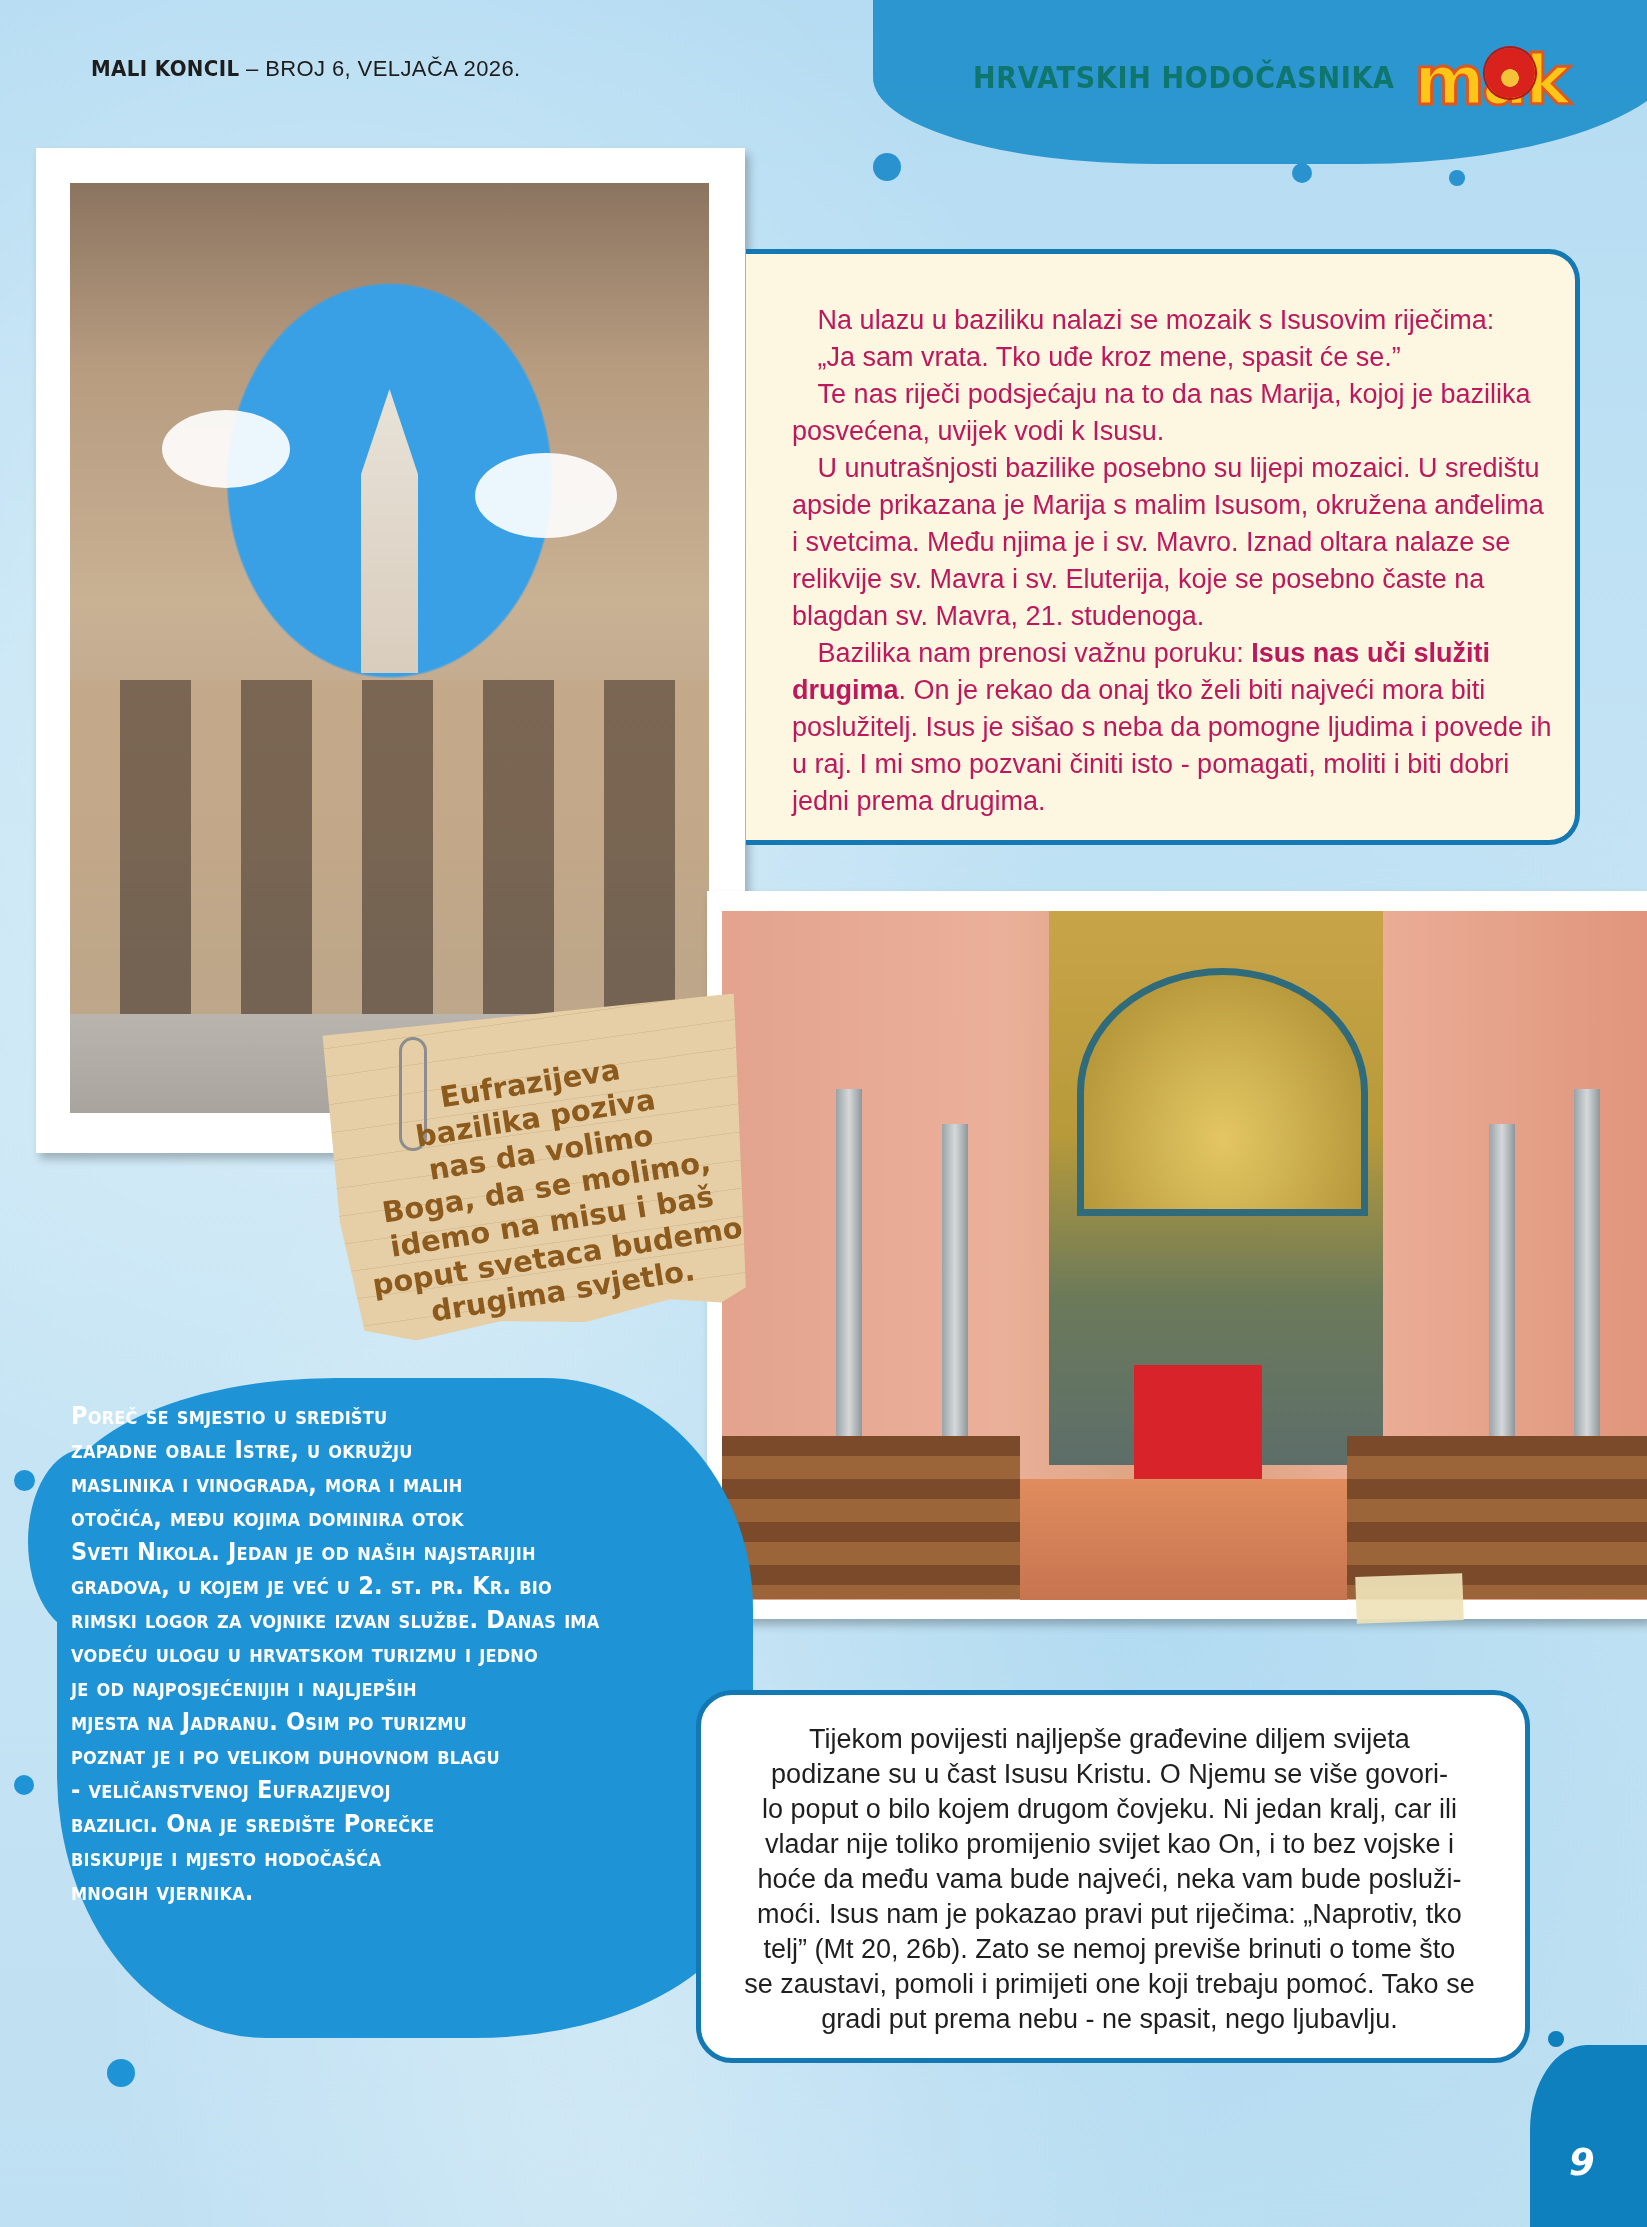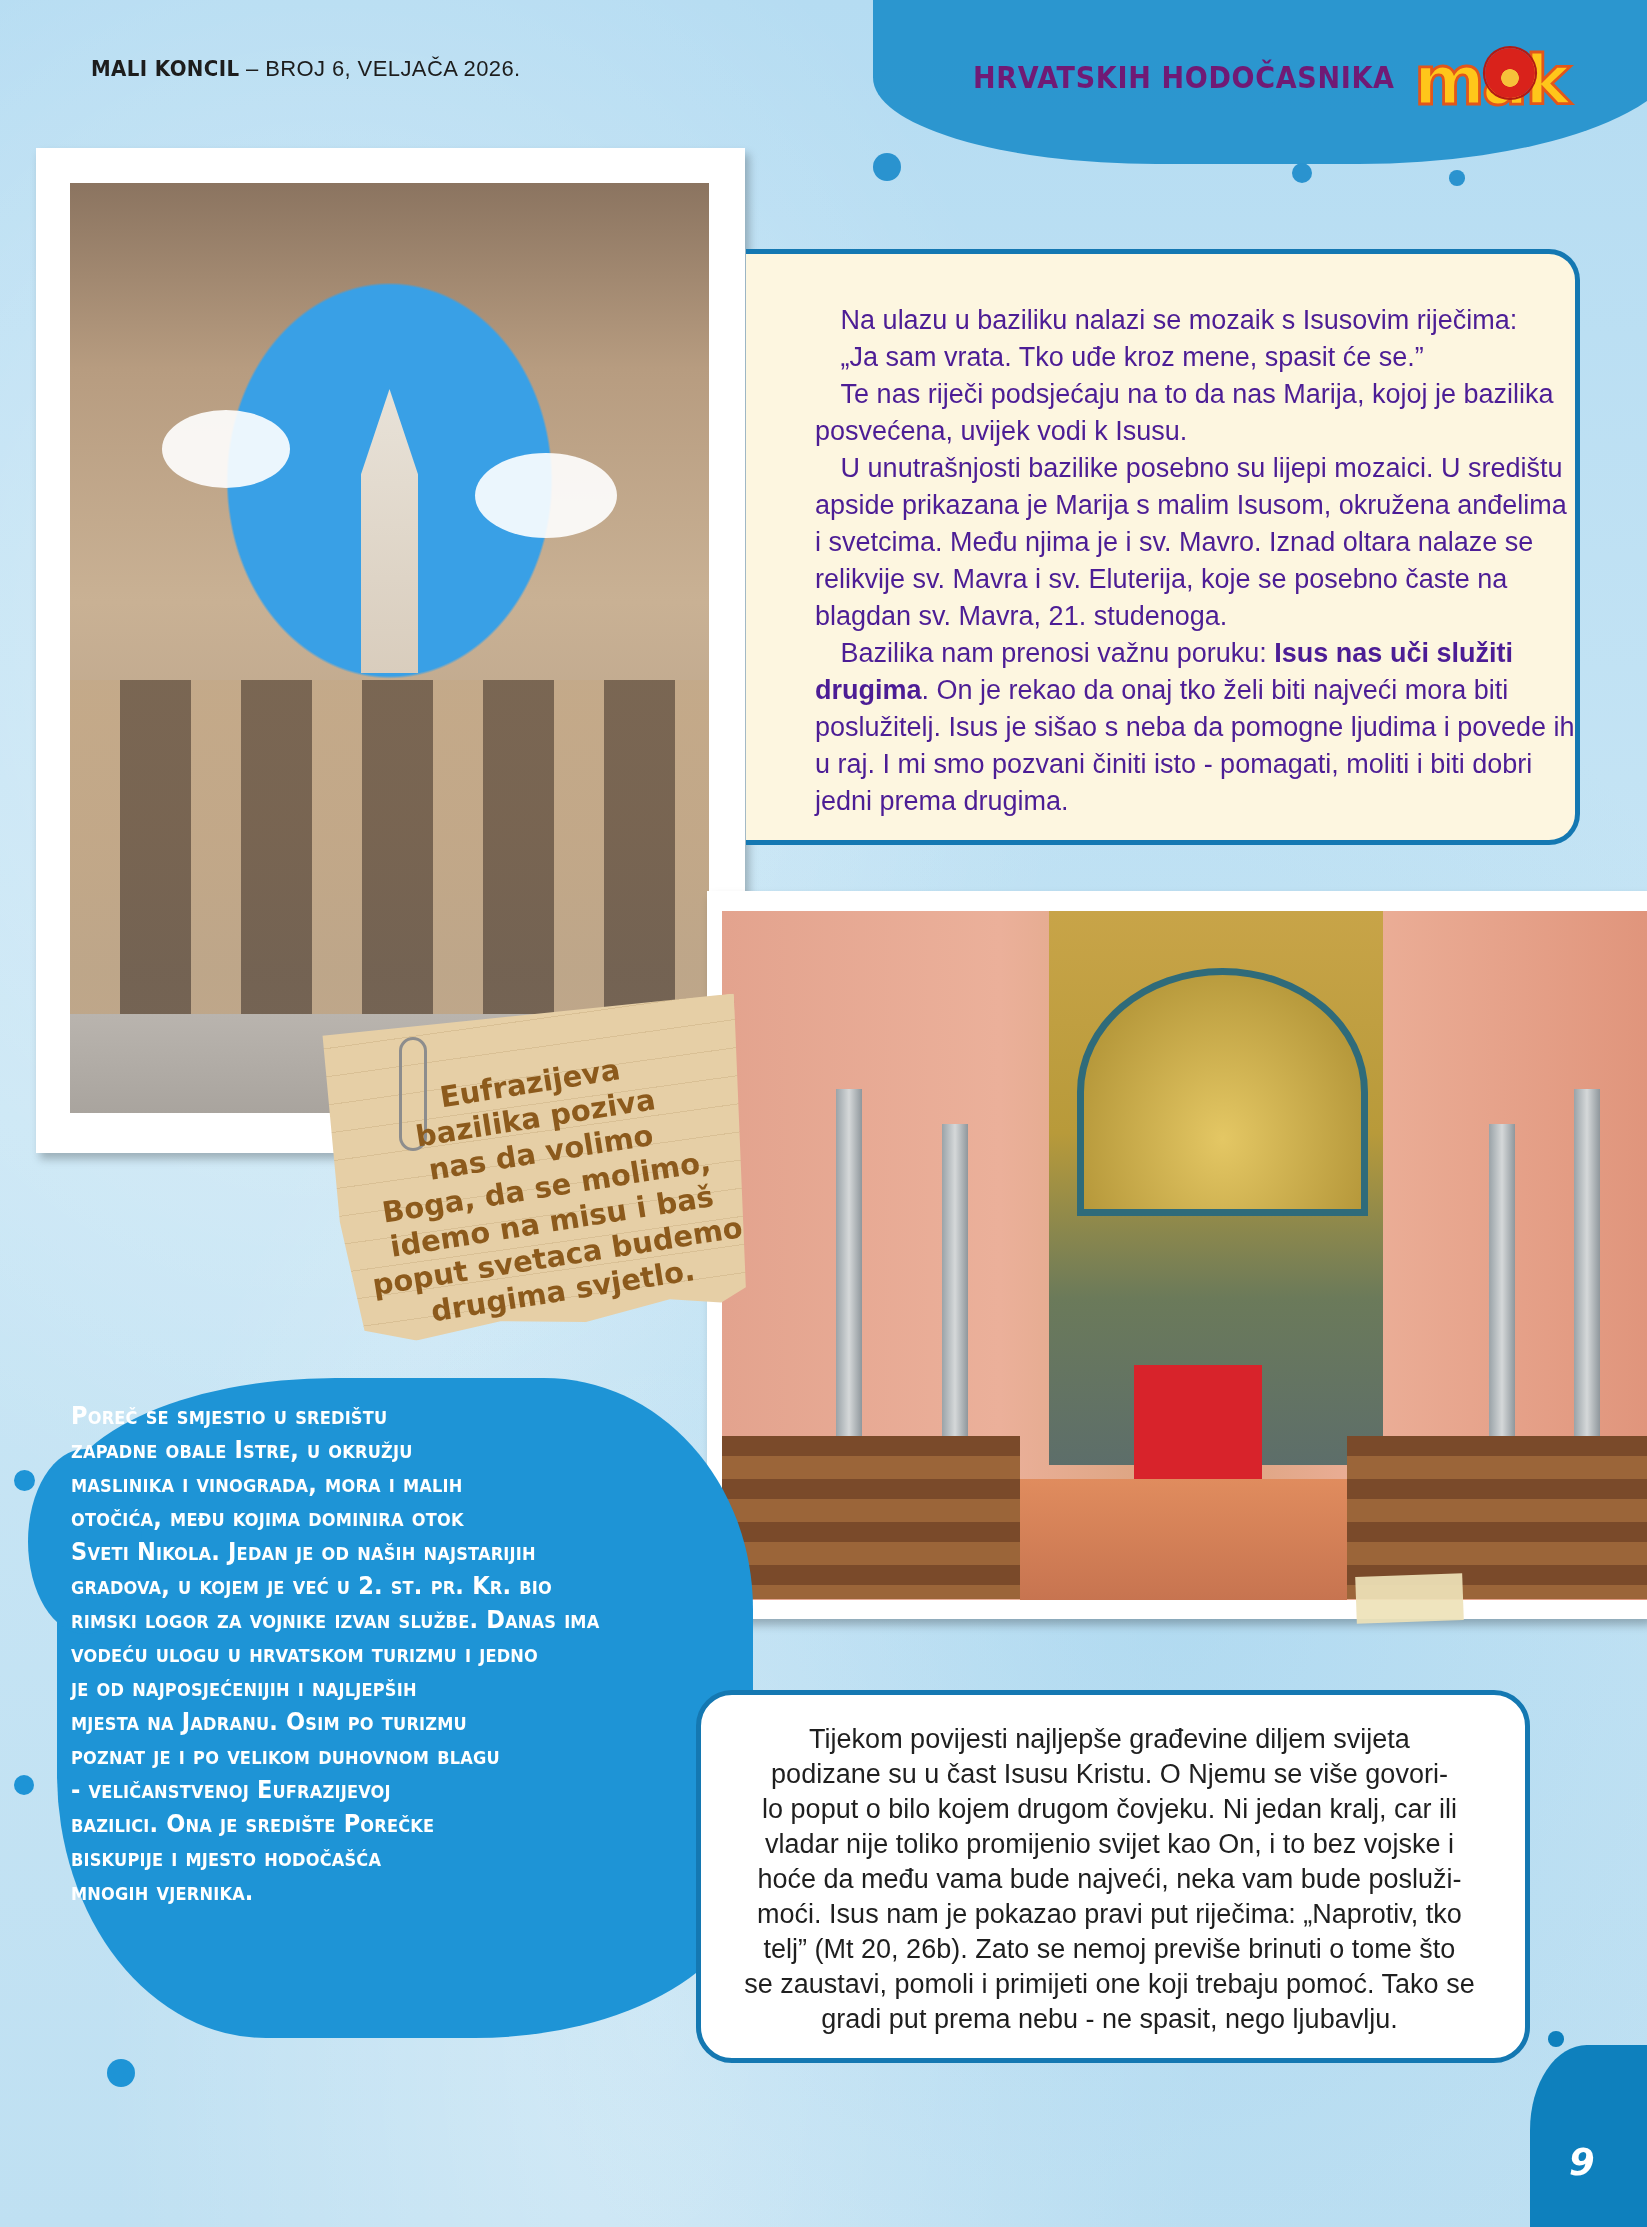--- a/index.html
+++ b/index.html
@@ -22,21 +22,21 @@
     border-radius: 0 0 40% 35% / 0 0 60% 45%;
     opacity: 0.92;
   }
   .splash-drop { background: #2a93cf; border-radius: 50%; }
   .issue-line {
     left: 91px; top: 56px; font-size: 22px; color: #1d1d1d; letter-spacing: 0.4px;
     font-family: "Liberation Sans Narrow", "Liberation Sans", sans-serif;
   }
   .issue-line b { font-family: "DejaVu Sans Condensed", "DejaVu Sans", sans-serif; font-weight: 900; }
   .section-title {
-    left: 973px; top: 60px; font-size: 30px; color: #701a75; font-weight: 700;
+    left: 973px; top: 60px; font-size: 30px; color: #0f766e; font-weight: 700;
     font-family: "DejaVu Sans Condensed", "DejaVu Sans", sans-serif; letter-spacing: 0.7px;
   }
   .logo {
     left: 1414px; top: 45px; width: 199px; height: 71px;
     font-family: "DejaVu Sans", sans-serif; font-weight: 900; font-size: 68px; line-height: 71px;
     color: #ffc61a; -webkit-text-stroke: 2.8px #e2561b; letter-spacing: -2.8px;
   }
   .logo-flower {
     left: 1485px; top: 48px; width: 50px; height: 50px; border-radius: 50%;
     background: radial-gradient(circle at 50% 60%, #f6c23a 0 8.5px, #d9221b 9.2px);
@@ -74,23 +74,22 @@
   .photo2 .col { width: 25.6px; background: linear-gradient(90deg, #9aa3a8, #d5d8d9, #8f979c); }
   .tape { left: 1356px; top: 1575px; width: 107px; height: 47px; background: rgba(238,226,184,0.92); transform: rotate(-2deg); }
 
   
   .info-box {
     left: 746px; top: 249px; width: 834px; height: 596px;
     background: #fdf6e0; border: 5.7px solid #1478b2; border-left: none;
     border-radius: 0 31px 31px 0; box-sizing: border-box;
   }
   .info-text {
-    left: 792px; top: 302px; width: 760px; font-size: 27px; line-height: 37px; color: #4c1d95;
+    left: 792px; top: 302px; width: 760px; font-size: 27px; line-height: 37px; color: #be185d;
     font-family: "Liberation Sans Narrow", "Liberation Sans", sans-serif;
-    margin-left: 23px;
   }
   .info-text p { margin: 0; text-indent: 25.6px; }
 
   
   .note {
     left: 320px; top: 1008px; width: 426px; height: 334px;
     background: repeating-linear-gradient(176deg, #e6cfa6 0 27px, #d9c095 27px 28px);
     transform: rotate(-4deg); box-shadow: 2.8px 4.3px 7px rgba(0,0,0,0.25);
     clip-path: polygon(3% 4%, 100% 0, 98% 88%, 92% 92%, 80% 90%, 60% 95%, 40% 93%, 20% 97%, 8% 93%, 4% 60%);
   }

